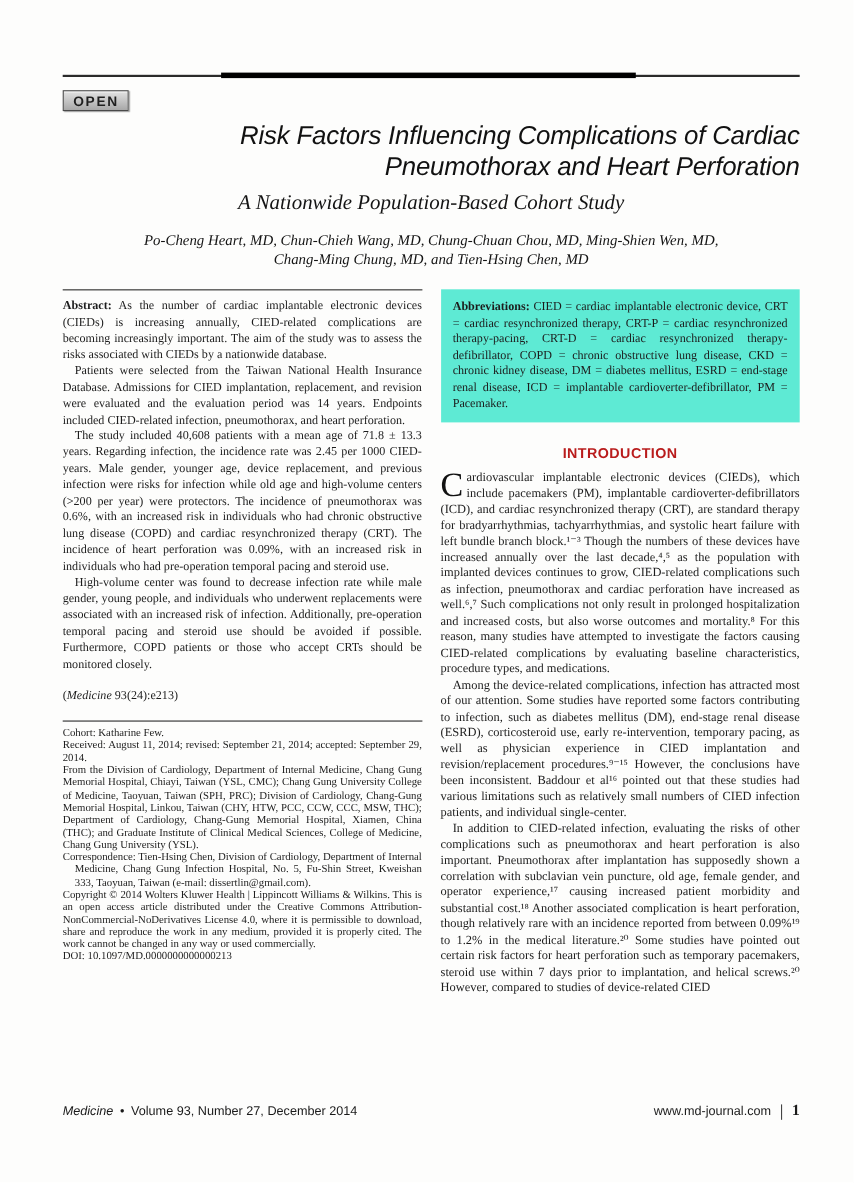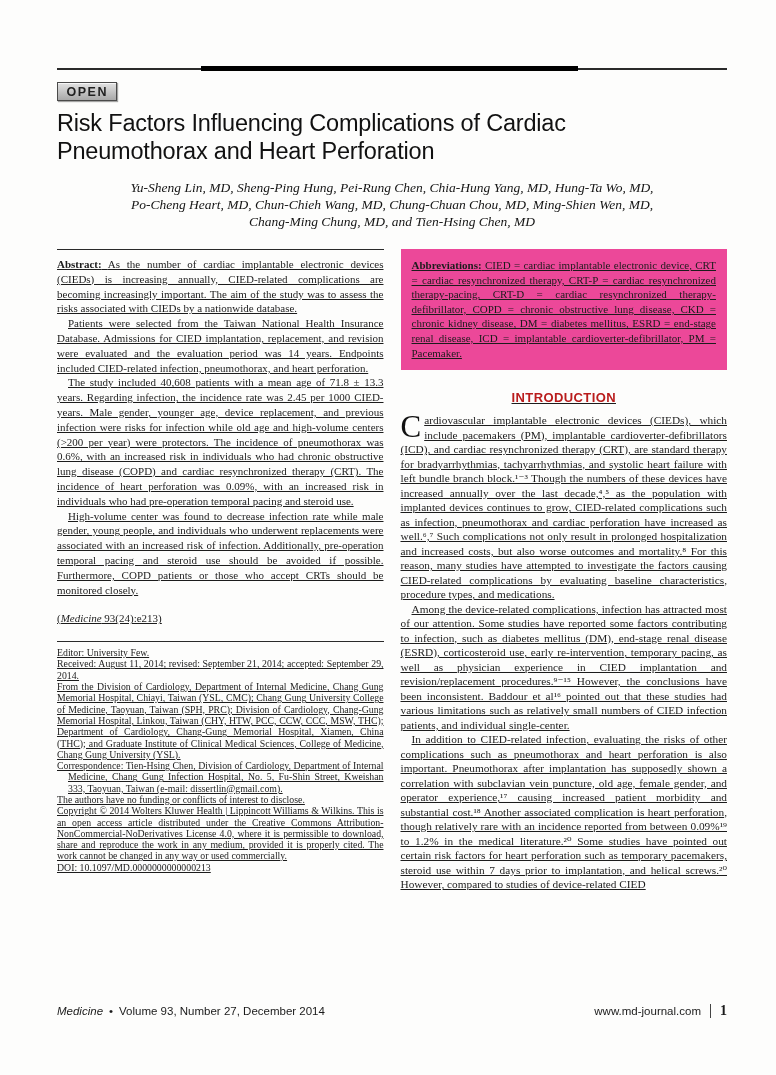--- a/index.html
+++ b/index.html
@@ -33,62 +33,63 @@
     font-size: 12.5px;
     font-weight: bold;
     letter-spacing: 1.5px;
     color: #1f1f1f;
     background: linear-gradient(#e2e2e2, #a8a8a8);
     border: 1.5px solid #4a4a4a;
     box-shadow: inset 0 1px 0 rgba(255,255,255,0.7), 1px 1px 1px rgba(0,0,0,0.35);
   }
   .article-title {
     margin-top: 9px;
-    text-align: left;
+    text-align: right;
     font-family: "Liberation Sans", sans-serif;
     font-size: 23.5px;
     line-height: 27.5px;
     letter-spacing: -0.2px;
     color: #111;
     font-weight: 500;
+    font-style: italic;
   }
   .subtitle {
     margin-top: 9px;
     text-align: center;
     font-style: italic;
     font-size: 19px;
     color: #141414;
   }
   .authors {
     margin-top: 14px;
     text-align: center;
     font-style: italic;
     font-size: 13.5px;
     line-height: 17px;
     color: #141414;
   }
   
-  .columns { display: flex; gap: 17px; margin-top: 19px; text-decoration: underline; }
+  .columns { display: flex; gap: 17px; margin-top: 19px; }
   .col { width: 328px; }
   .rule { border: 0; border-top: 1.3px solid #2a2a2a; height: 0; }
   
   .abstract { margin-top: 7px; font-size: 11px; line-height: 14.8px; text-align: justify; }
   .abstract p { text-indent: 11px; }
   .abstract p.first { text-indent: 0; }
   .lead-label { font-weight: bold; }
   .citation { margin-top: 14px; font-size: 11px; }
   .citation .ital { font-style: italic; }
   
   .footnotes-rule { margin-top: 15px; }
   .footnotes { margin-top: 5px; font-size: 9.8px; line-height: 11.3px; text-align: justify; }
   .footnotes .fn { margin: 0; }
   .footnotes .fn.hanging { padding-left: 11px; text-indent: -11px; }
   
   .abbrev-box {
-    background: #ec4899;
+    background: #5eead4;
     padding: 9px 11px 10px;
     font-size: 11px;
     line-height: 14.6px;
     text-align: justify;
   }
   .intro-heading {
     margin-top: 20px;
     text-align: center;
     font-family: "Liberation Sans", sans-serif;
     font-weight: bold;
@@ -136,47 +137,46 @@
     <div class="thick"></div>
   </div>
 
   <div class="open-badge">OPEN</div>
 
   <div class="article-title">
     <div>Risk Factors Influencing Complications of Cardiac</div>
     <div>Pneumothorax and Heart Perforation</div>
   </div>
 
+  <div class="subtitle">A Nationwide Population-Based Cohort Study</div>
 
   <div class="authors">
-    <div>Yu-Sheng Lin, MD, Sheng-Ping Hung, Pei-Rung Chen, Chia-Hung Yang, MD, Hung-Ta Wo, MD,</div>
     <div>Po-Cheng Heart, MD, Chun-Chieh Wang, MD, Chung-Chuan Chou, MD, Ming-Shien Wen, MD,</div>
     <div>Chang-Ming Chung, MD, and Tien-Hsing Chen, MD</div>
   </div>
 
   
   <div class="columns">
 
     <div class="col">
       <hr class="rule">
       <div class="abstract">
         <p class="first"><span class="lead-label">Abstract:</span> <span>As the number of cardiac implantable electronic devices (CIEDs) is increasing annually, CIED-related complications are becoming increasingly important. The aim of the study was to assess the risks associated with CIEDs by a nationwide database.</span></p>
         <p>Patients were selected from the Taiwan National Health Insurance Database. Admissions for CIED implantation, replacement, and revision were evaluated and the evaluation period was 14 years. Endpoints included CIED-related infection, pneumothorax, and heart perforation.</p>
         <p>The study included 40,608 patients with a mean age of 71.8 ± 13.3 years. Regarding infection, the incidence rate was 2.45 per 1000 CIED-years. Male gender, younger age, device replacement, and previous infection were risks for infection while old age and high-volume centers (&gt;200 per year) were protectors. The incidence of pneumothorax was 0.6%, with an increased risk in individuals who had chronic obstructive lung disease (COPD) and cardiac resynchronized therapy (CRT). The incidence of heart perforation was 0.09%, with an increased risk in individuals who had pre-operation temporal pacing and steroid use.</p>
         <p>High-volume center was found to decrease infection rate while male gender, young people, and individuals who underwent replacements were associated with an increased risk of infection. Additionally, pre-operation temporal pacing and steroid use should be avoided if possible. Furthermore, COPD patients or those who accept CRTs should be monitored closely.</p>
         <div class="citation"><span>(</span><span class="ital">Medicine</span><span> 93(24):e213)</span></div>
       </div>
 
       <hr class="rule footnotes-rule">
       <div class="footnotes">
-        <p class="fn">Editor: University Few.</p>
+        <p class="fn">Cohort: Katharine Few.</p>
         <p class="fn">Received: August 11, 2014; revised: September 21, 2014; accepted: September 29, 2014.</p>
         <p class="fn">From the Division of Cardiology, Department of Internal Medicine, Chang Gung Memorial Hospital, Chiayi, Taiwan (YSL, CMC); Chang Gung University College of Medicine, Taoyuan, Taiwan (SPH, PRC); Division of Cardiology, Chang-Gung Memorial Hospital, Linkou, Taiwan (CHY, HTW, PCC, CCW, CCC, MSW, THC); Department of Cardiology, Chang-Gung Memorial Hospital, Xiamen, China (THC); and Graduate Institute of Clinical Medical Sciences, College of Medicine, Chang Gung University (YSL).</p>
         <p class="fn hanging">Correspondence: Tien-Hsing Chen, Division of Cardiology, Department of Internal Medicine, Chang Gung Infection Hospital, No. 5, Fu-Shin Street, Kweishan 333, Taoyuan, Taiwan (e-mail: dissertlin@gmail.com).</p>
-        <p class="fn">The authors have no funding or conflicts of interest to disclose.</p>
         <p class="fn">Copyright © 2014 Wolters Kluwer Health | Lippincott Williams &amp; Wilkins. This is an open access article distributed under the Creative Commons Attribution-NonCommercial-NoDerivatives License 4.0, where it is permissible to download, share and reproduce the work in any medium, provided it is properly cited. The work cannot be changed in any way or used commercially.</p>
         <p class="fn">DOI: 10.1097/MD.0000000000000213</p>
       </div>
     </div>
 
     <div class="col">
       <div class="abbrev-box"><span class="lead-label">Abbreviations:</span> <span>CIED = cardiac implantable electronic device, CRT = cardiac resynchronized therapy, CRT-P = cardiac resynchronized therapy-pacing, CRT-D = cardiac resynchronized therapy-defibrillator, COPD = chronic obstructive lung disease, CKD = chronic kidney disease, DM = diabetes mellitus, ESRD = end-stage renal disease, ICD = implantable cardioverter-defibrillator, PM = Pacemaker.</span></div>
 
       <div class="intro-heading">INTRODUCTION</div>
 

